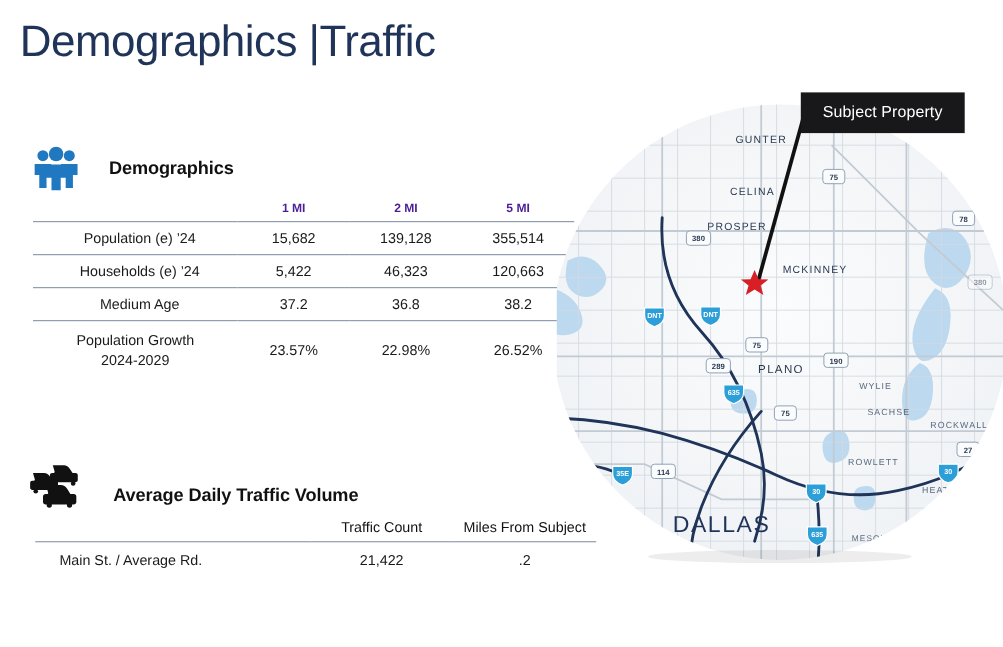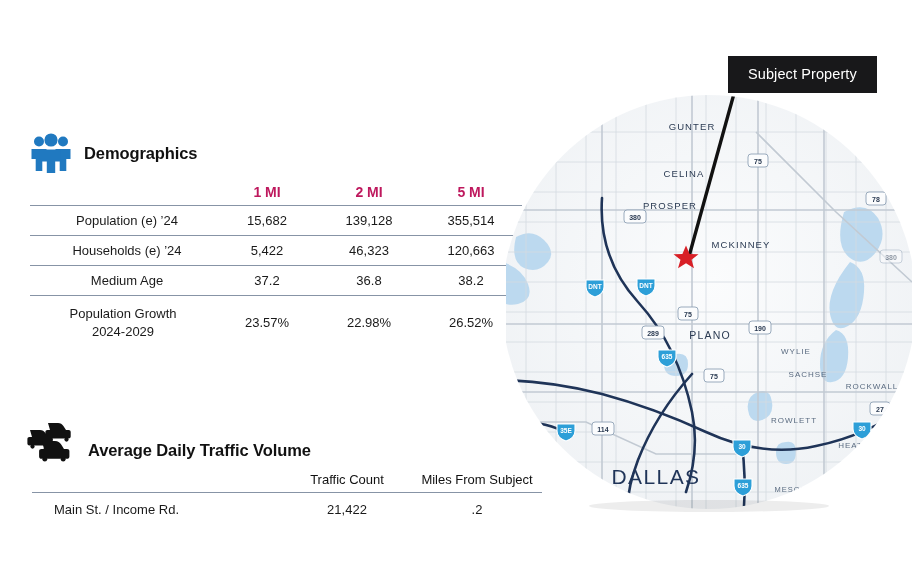--- a/index.html
+++ b/index.html
@@ -24,21 +24,21 @@
     letter-spacing: -0.5px;
     color: #1f3458;
     white-space: pre;
   }
 
   
   .section-head {
     position: absolute;
     display: flex;
     align-items: center;
-    gap: 12px;
+    gap: 27px;
   }
   .section-title {
     font-size: 16.5px;
     font-weight: bold;
     color: #111111;
     letter-spacing: -0.1px;
   }
   #demographics-head { left: 30px; top: 133px; }
   #traffic-head { left: 26px; top: 419px; }
   #traffic-head .section-title { position: relative; top: 9px; left: 2px; }
@@ -52,25 +52,25 @@
     position: absolute;
     left: 30px; top: 182px;
     width: 492px;
     border-collapse: collapse;
     font-size: 13px;
     color: #1a1a1a;
   }
   #demographics-table col.c-label { width: 186px; }
   #demographics-table col.c-val { width: 102px; }
   #demographics-table th {
-    font-size: 14px;
+    font-size: 11px;
     font-weight: bold;
     text-align: center;
     padding: 2px 0 5px 0;
-    color: #be185d;
+    color: #4c1d95;
   }
   #demographics-table th.lbl { text-align: left; }
   #demographics-table td {
     padding: 7px 0 7px 0;
     text-align: center;
     border-top: 1.3px solid #8794a6;
     font-size: 13px;
   }
   #demographics-table td.lbl {
     text-align: center;
@@ -111,34 +111,35 @@
     position: absolute;
     left: 506px; top: 92px;
     width: 406px; height: 420px;
     overflow: hidden;
   }
   #map-svg { display: block; }
 
   
   #subject-callout {
     position: absolute;
-    left: 728px; top: 56px;
+    left: 728px; top: 84px;
     background: #18181a;
     color: #ffffff;
     font-size: 14.5px;
     padding: 10px 20px 11px 20px;
     white-space: nowrap;
     letter-spacing: 0.1px;
   }
 </style>
 </head>
 <body>
 
 <div id="page">
 
+  <div id="page-title">Demographics |Traffic</div>
 
   <div class="section-head" id="demographics-head">
     <span>
       <svg class="people-icon" viewBox="0 0 42 40" aria-hidden="true">
         <g fill="#2079c0">
           <circle cx="9" cy="8.5" r="5"></circle>
           <circle cx="33" cy="8.5" r="5"></circle>
           <path d="M1.5 16 h15 v10 h-4.2 v12 h-6.6 v-12 h-4.2 z"></path>
           <path d="M25.5 16 h15 v10 h-4.2 v12 h-6.6 v-12 h-4.2 z"></path>
           <circle cx="21" cy="7" r="6.6"></circle>
@@ -220,21 +221,21 @@
     </colgroup>
     <thead>
       <tr>
         <th></th>
         <th>Traffic Count</th>
         <th>Miles From Subject</th>
       </tr>
     </thead>
     <tbody>
       <tr>
-        <td class="lbl">Main St. / Income Rd.</td>
+        <td class="lbl">Main St. / Average Rd.</td>
         <td>21,422</td>
         <td>.2</td>
       </tr>
     </tbody>
   </table>
 
   <div id="map-wrap">
     <svg id="map-svg" width="406" height="420" viewBox="0 0 406 420" aria-hidden="true">
       <defs>
         <clipPath id="mapCircle">

